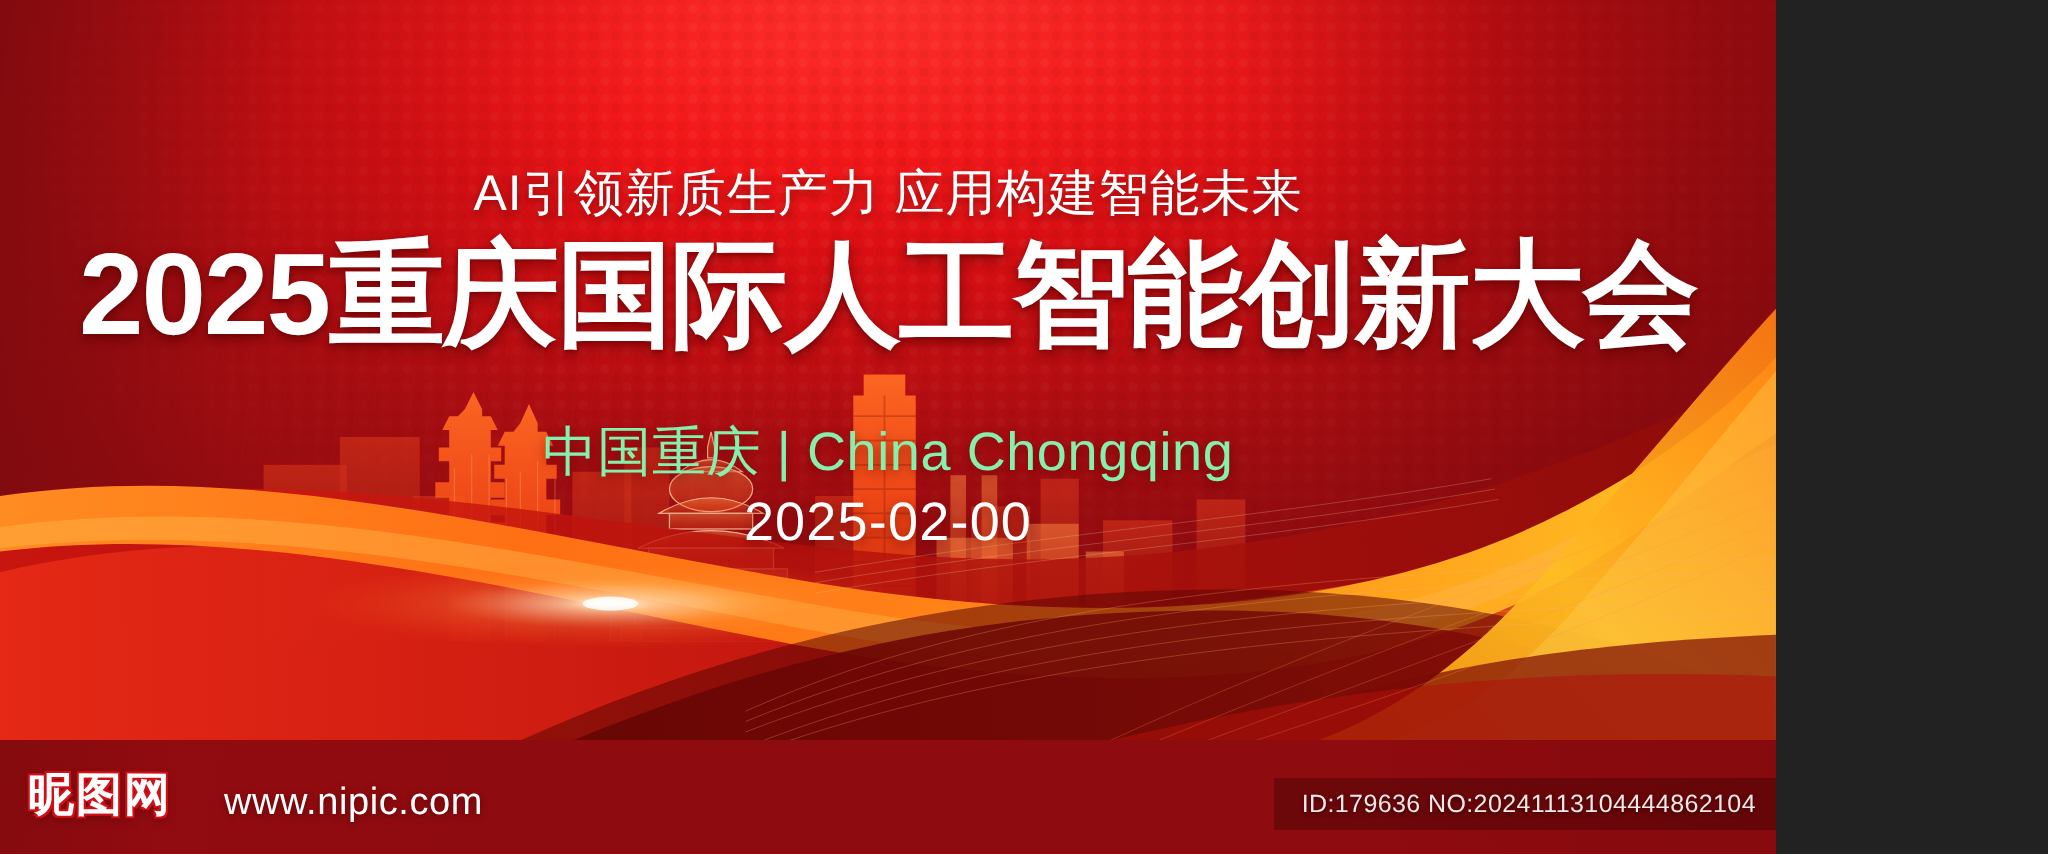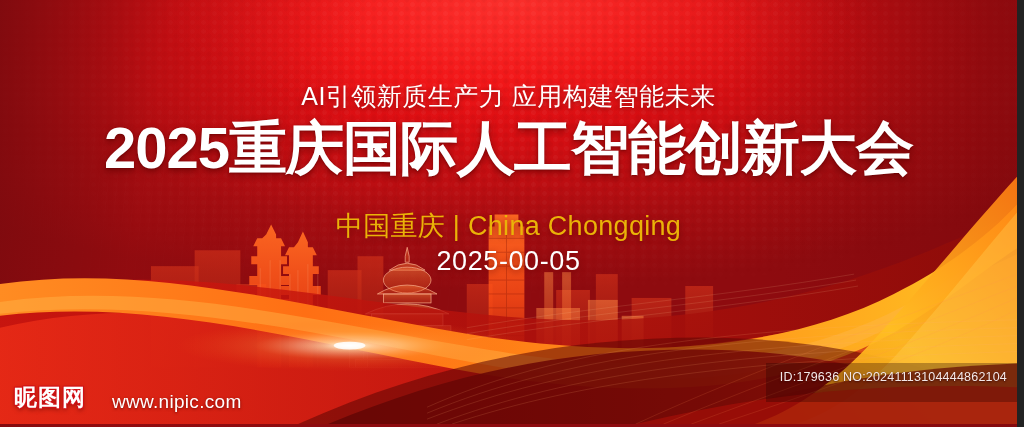--- a/index.html
+++ b/index.html
@@ -1,18 +1,18 @@
 <!DOCTYPE html>
 <html><head>
 <meta charset="utf-8">
 <style>
   html,body{margin:0;padding:0;background:#222;}
   #stage{
     position:relative;
-    width:1017px;height:427px;
+    width:888px;height:427px;
     overflow:hidden;
     font-family:"Liberation Sans","DejaVu Sans",sans-serif;
     background:#b00d11;
   }
 
   
   .layer{position:absolute;inset:0;}
 
   .bg-base{
     background:
@@ -70,21 +70,21 @@
     color:#ffffff;
     letter-spacing:-1px;
     line-height:1.05;
     text-shadow:0 3px 7px rgba(95,2,2,.6), 0 1px 2px rgba(90,0,0,.5);
     white-space:nowrap;
     text-align:center;
   }
   .loc{
     position:absolute;top:208px;left:0;right:0;
     font-size:27px;
-    color:#eab308;
+    color:#86efac;
     font-weight:400;
     letter-spacing:.3px;
     text-shadow:0 2px 6px rgba(95,2,2,.6);
     white-space:nowrap;
   }
   .date{
     position:absolute;top:246px;left:0;right:0;
     font-size:27px;
     color:#ffffff;
     font-weight:400;
@@ -105,22 +105,22 @@
     text-shadow:1px 1px 0 #d11016, -1px -1px 0 #d11016, 1px -1px 0 #d11016, -1px 1px 0 #d11016, 0 2px 4px rgba(80,0,0,.6);
   }
   .wm-url{
     font-size:19px;color:#ffffff;font-weight:500;
     letter-spacing:.3px;
     text-shadow:0 1px 3px rgba(80,0,0,.7);
     margin-left:17px;
   }
 
   .idband{
-    position:absolute;right:0;bottom:25px;
-    padding:4px 10px 17px 14px;
+    position:absolute;right:0;bottom:12px;
+    padding:4px 10px 4px 14px;
     background:rgba(30,0,0,.30);
     z-index:60;
     margin-top:18px;
   }
   .idband span{
     font-size:12.5px;color:#f3e8e8;letter-spacing:.2px;white-space:nowrap;
     text-shadow:0 1px 2px rgba(50,0,0,.8);
   }
 </style>
 </head>
@@ -310,21 +310,21 @@
 
     <ellipse cx="352" cy="348" rx="175" ry="26" fill="url(#flare)"></ellipse>
     <ellipse cx="352" cy="348" rx="52" ry="9" fill="url(#flare)"></ellipse>
     <ellipse cx="352" cy="348" rx="16" ry="4" fill="#ffffff" opacity=".85"></ellipse>
   </svg>
 
   <div class="text-wrap">
     <div class="subtitle">AI引领新质生产力 应用构建智能未来</div>
     <div class="title">2025重庆国际人工智能创新大会</div>
     <div class="loc">中国重庆 | China Chongqing</div>
-    <div class="date">2025-00-05</div>
+    <div class="date">2025-02-00</div>
   </div>
 
   <div class="wm">
     <span class="wm-logo">昵图网</span>
     <span class="wm-url">www.nipic.com</span>
   </div>
 
   <div class="idband">
     <span>ID:179636 NO:20241113104444862104</span>
   </div>

